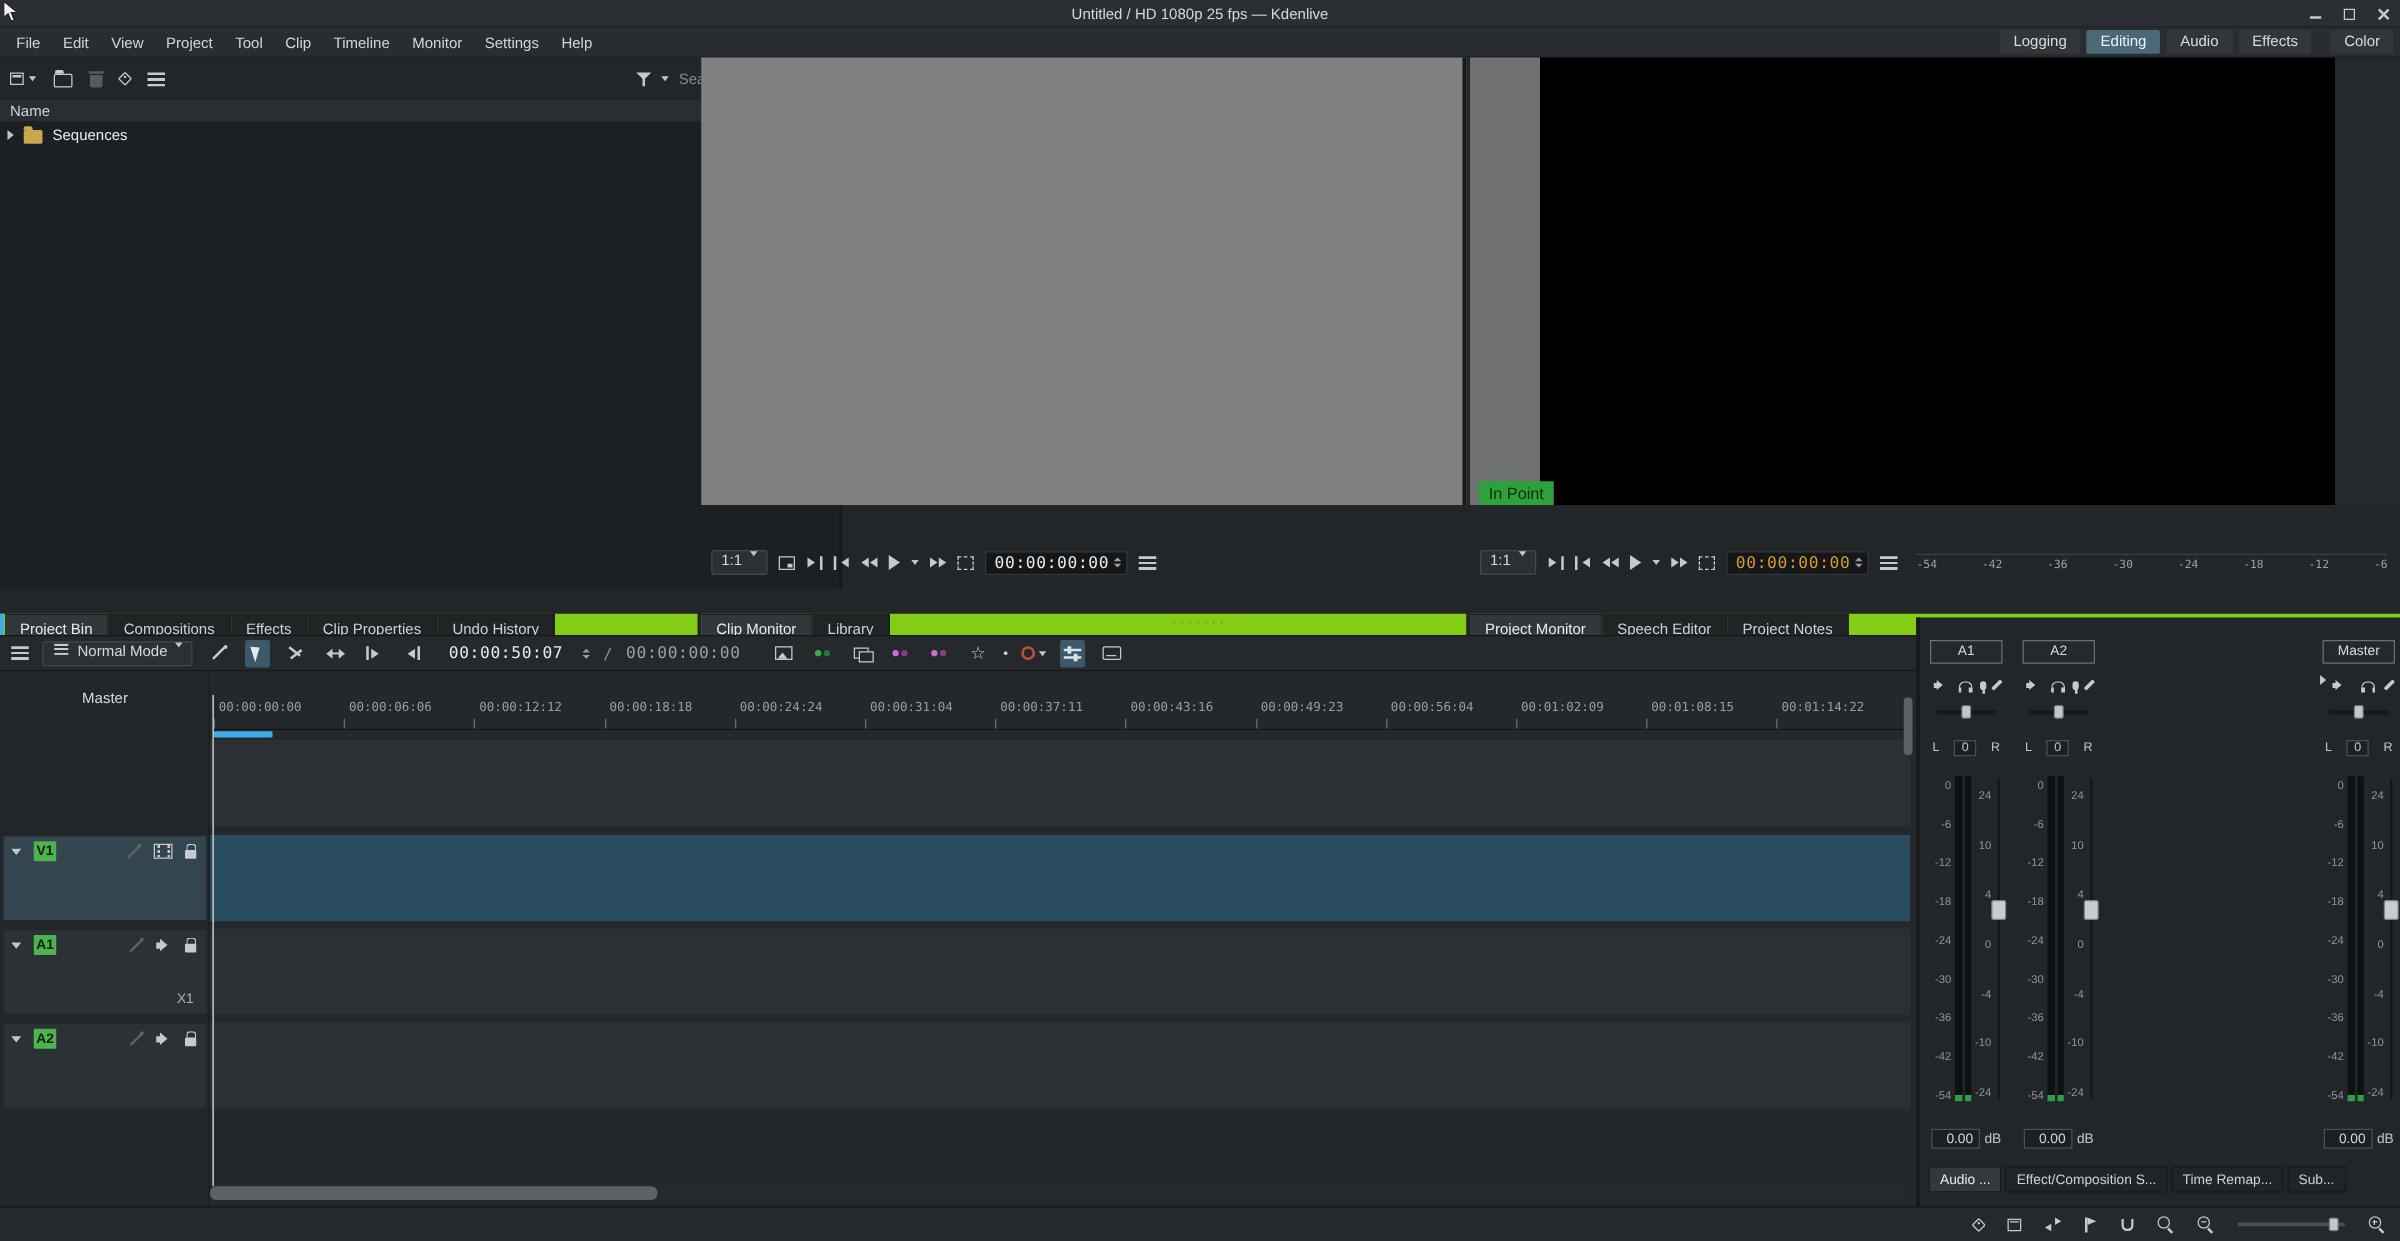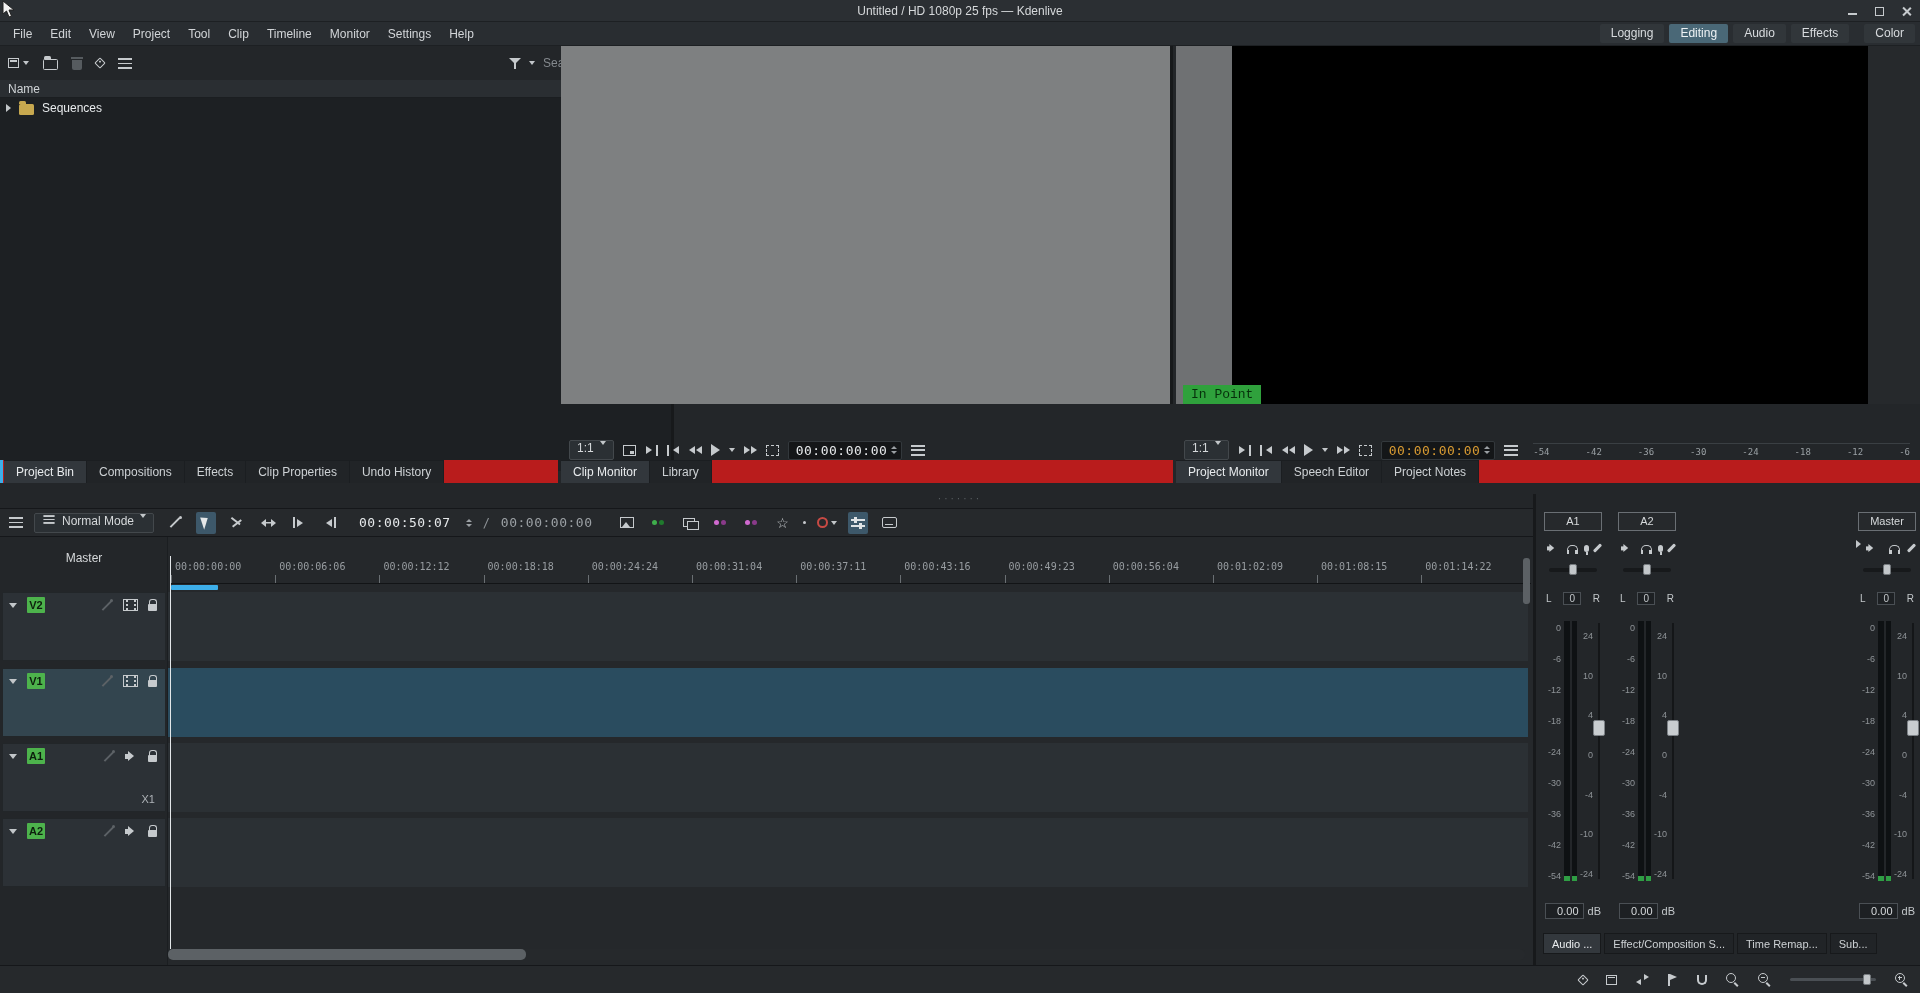--- a/index.html
+++ b/index.html
@@ -126,35 +126,35 @@
   .tree-header .cdn{margin-left:auto}
   .tree-body{position:absolute;left:0;top:52px;right:0;bottom:0;background:#1d2023}
   .tree-row{display:flex;align-items:center;gap:8px;height:20px;padding:0 6px}
   .tree-row .lbl{font-weight:normal;color:#e8ebed}
 
   
   .clipmon{position:absolute;left:561px;top:46px;width:612px;height:358px;background:#7e8081;border-right:3px solid #17191b}
   .projmon{position:absolute;left:1176px;top:46px;width:744px;height:358px;background:#26292c}
   .projmon .strip-grey{position:absolute;left:0;top:0;width:56px;height:100%;background:#6f7173}
   .projmon .frame{position:absolute;left:56px;top:0;width:636px;height:100%;background:#000}
-  .in-point{position:absolute;left:7px;bottom:0;background:#2fa13c;color:#06300b;font-family:Liberation Mono, monospace;font-size:13px;padding:2px 8px;z-index:3}
+  .in-point{position:absolute;left:7px;bottom:0;background:#2fa13c;color:#06300b;font-family:Liberation Sans, sans-serif;font-size:13px;padding:2px 8px;z-index:3}
 
   .transport{position:absolute;top:437px;height:26px;display:flex;align-items:center;gap:9px}
   .transport.clip{left:569px;width:600px}
   .transport.proj{left:1184px;width:736px}
   .combo{display:inline-flex;gap:6px;background:#2b3034;border:1px solid #43484c;border-radius:2px;height:20px;padding:0 7px;color:#d6d9db}
   .tc{display:inline-flex;align-items:center;background:#141618;border:1px solid #33383c;border-radius:2px;padding:1px 4px 1px 7px;font-family:"DejaVu Sans Mono",monospace;font-size:13px;color:#e6e9eb;letter-spacing:.5px}
   .tc.orange{color:#d79a32}
   .spin{display:inline-flex;flex-direction:column;margin-left:4px;gap:2px}
   .spin .up{width:0;height:0;border-left:3px solid transparent;border-right:3px solid transparent;border-bottom:3.5px solid #9ba0a4}
   .spin .dn{width:0;height:0;border-left:3px solid transparent;border-right:3px solid transparent;border-top:3.5px solid #9ba0a4}
   .ascale{flex:1;display:flex;justify-content:space-between;align-items:center;margin:0 10px 0 6px;font-family:"DejaVu Sans Mono",monospace;font-size:9px;color:#9aa0a4;border-top:1px solid #3a3f43;padding-top:3px}
 
   
-  .tabbar{position:absolute;top:460px;height:23px;display:flex;align-items:flex-end;background:#b91c1c}
+  .tabbar{position:absolute;top:491px;height:23px;display:flex;align-items:flex-end;background:#84cc16}
   .tabbar.left{left:0;width:558px;padding-left:4px}
   .tabbar.clip{left:561px;width:612px}
   .tabbar.proj{left:1176px;width:804px}
   .tabbar .accent{position:absolute;left:0;top:0;bottom:0;width:3px;background:#3daee9}
   .tab{padding:0 12px;line-height:22px;font-size:12px;color:#cdd1d4;background:#212427;border-right:1px solid #1b1e21;border-top:1px solid #1b1e21;white-space:nowrap}
   .tab.active{background:#32373c;color:#e8ebed}
 
   .grip{position:absolute;left:930px;top:494px;width:60px;height:12px;color:#5d6266;font-size:10px;letter-spacing:3px;text-align:center;line-height:10px}
   .grip::before{content:"\00B7\00B7\00B7\00B7\00B7\00B7\00B7"}
 
@@ -461,30 +461,20 @@
         <span class="tick">00:01:08:15</span>
         <span class="tick">00:01:14:22</span>
       </div>
     <div class="zone"></div>
 
     <div class="trow" style="top:55px"></div>
     <div class="trow sel" style="top:131px"></div>
     <div class="trow" style="top:206px"></div>
     <div class="trow" style="top:281px"></div>
 
-    <div class="thead" style="top:55px">
-      <div class="toprow">
-        <span class="ic cdn"></span>
-        <span class="badge">V2</span>
-        <span class="sp"></span>
-        <span class="ic wand dim"></span>
-        <span class="ic filmic"></span>
-        <span class="ic lockic"></span>
-      </div>
-    </div>
     <div class="thead sel" style="top:131px">
       <div class="toprow">
         <span class="ic cdn"></span>
         <span class="badge">V1</span>
         <span class="sp"></span>
         <span class="ic wand dim"></span>
         <span class="ic filmic"></span>
         <span class="ic lockic"></span>
       </div>
     </div>

